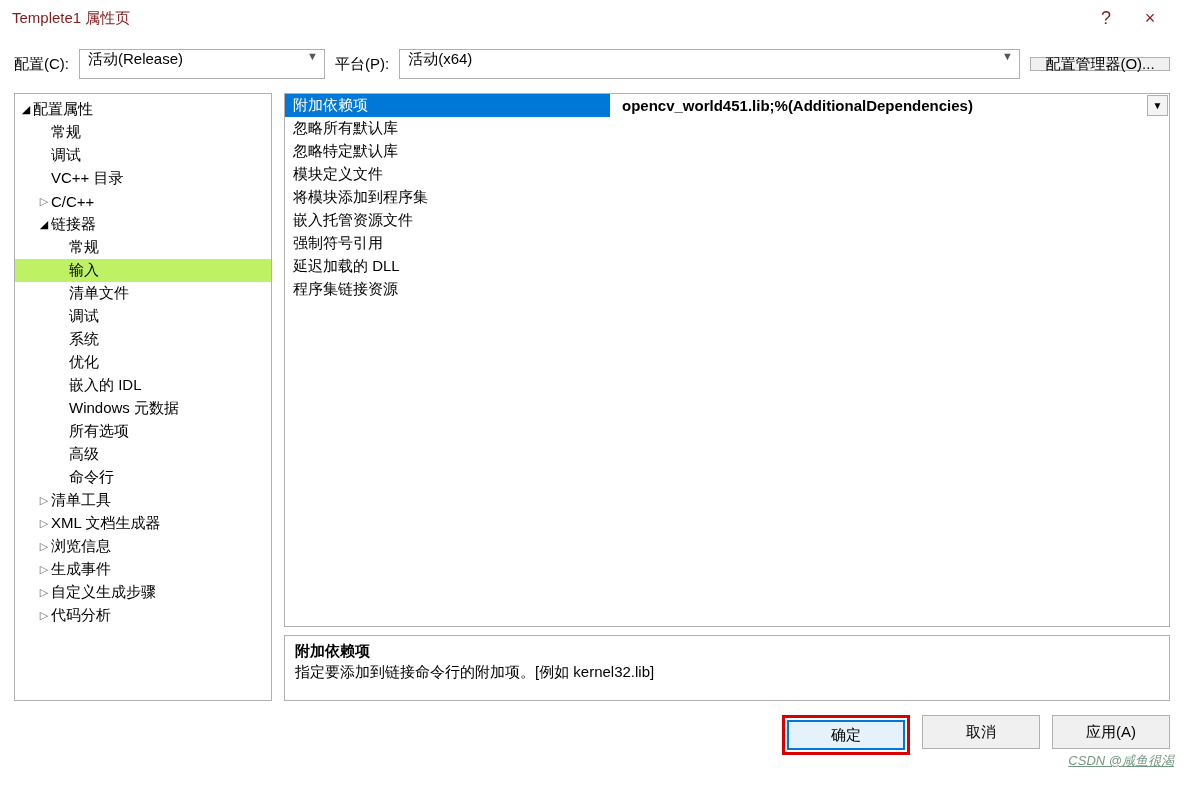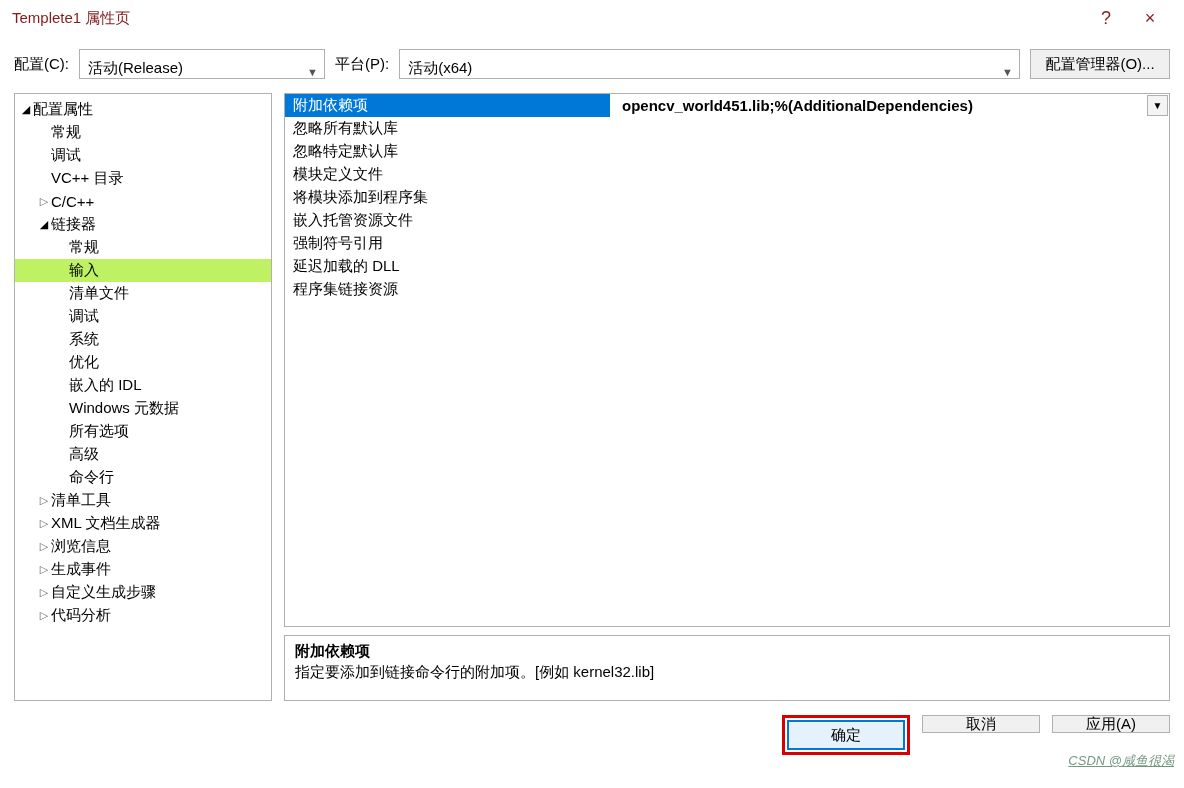--- a/index.html
+++ b/index.html
@@ -4,25 +4,25 @@
 <style>
 * { box-sizing: border-box; margin: 0; padding: 0; font-family: "Microsoft YaHei", "Segoe UI", sans-serif; }
 body { background: #fff; width: 1184px; height: 788px; overflow: hidden; position: relative; }
 
 .titlebar { display: flex; align-items: center; padding: 8px 12px; font-size: 15px; color: #7f1d1d; }
 .titlebar .spacer { flex: 1; }
 .titlebar .ctl { width: 44px; text-align: center; font-size: 18px; cursor: pointer; }
 
 .toolbar { display: flex; align-items: center; gap: 10px; padding: 12px 14px 14px 14px; }
 .toolbar label { font-size: 15px; color: #000; white-space: nowrap; }
-.combo { position: relative; border: 1px solid #b0b0b0; background: #fff; height: 30px; display: flex; align-items: flex-end; padding: 0 28px 0 8px; font-size: 15px; }
+.combo { position: relative; border: 1px solid #b0b0b0; background: #fff; height: 30px; display: flex; align-items: flex-start; padding: 0 28px 0 8px; font-size: 15px; }
 .combo .chev { position: absolute; right: 6px; font-size: 11px; color: #555; }
 .combo-config { width: 246px; }
 .combo-platform { flex: 1; }
-.btn { border: 1px solid #b0b0b0; background: #f0f0f0; height: 30px; padding: 0 14px; font-size: 15px; cursor: pointer; display: flex; align-items: center; }
+.btn { border: 1px solid #b0b0b0; background: #f0f0f0; height: 14px; padding: 0 14px; font-size: 15px; cursor: pointer; display: flex; align-items: center; }
 .btn-mgr { min-width: 140px; justify-content: center; }
 
 .content { display: flex; gap: 12px; padding: 0 14px 14px 14px; height: 622px; }
 
 .tree-pane { width: 258px; border: 1px solid #b0b0b0; overflow-y: auto; padding: 4px 0; }
 .tree-item { display: flex; align-items: center; height: 23px; font-size: 15px; color: #000; cursor: pointer; white-space: nowrap; }
 .tree-item.sel { background: #bef264; }
 .tree-arrow { display: inline-block; width: 14px; text-align: center; font-size: 11px; color: #606060; }
 .tree-arrow.open { color: #000; }
 .tree-blank { display: inline-block; width: 14px; }
@@ -33,21 +33,21 @@
 .grid-row.sel { background: #0078d7; color: #fff; }
 .grid-key { width: 325px; padding-left: 8px; }
 .grid-val { flex: 1; padding-left: 12px; }
 .grid-row.sel .grid-val { background: #fff; color: #000; font-weight: 700; height: 100%; display: flex; align-items: center; }
 .grid-dd { position: absolute; right: 1px; top: 1px; width: 21px; height: 21px; border: 1px solid #b0b0b0; background: #f4f4f4; display: flex; align-items: center; justify-content: center; font-size: 10px; cursor: pointer; }
 
 .desc { border: 1px solid #b0b0b0; padding: 6px 10px 18px 10px; font-size: 15px; min-height: 66px; }
 .desc-title { font-weight: 700; margin-bottom: 2px; }
 
 .footer { display: flex; justify-content: flex-end; gap: 12px; padding: 0 14px 14px 0; }
-.btn-ft { min-width: 118px; height: 18px; justify-content: center; }
+.btn-ft { min-width: 118px; height: 34px; justify-content: center; }
 .btn-highlight { border: 3px solid #d80000; padding: 2px; }
 .btn-highlight .btn { border: 2px solid #0078d7; background: #e5f1fb; height: 30px; }
 
 .watermark { position: absolute; right: 10px; bottom: 18px; font-size: 13px; color: #14532d; opacity: 0.6; pointer-events: none; font-style: italic; text-decoration: underline; }
 </style>
 </head>
 <body>
 
 <div class="titlebar">
   <span>Templete1 属性页</span>

